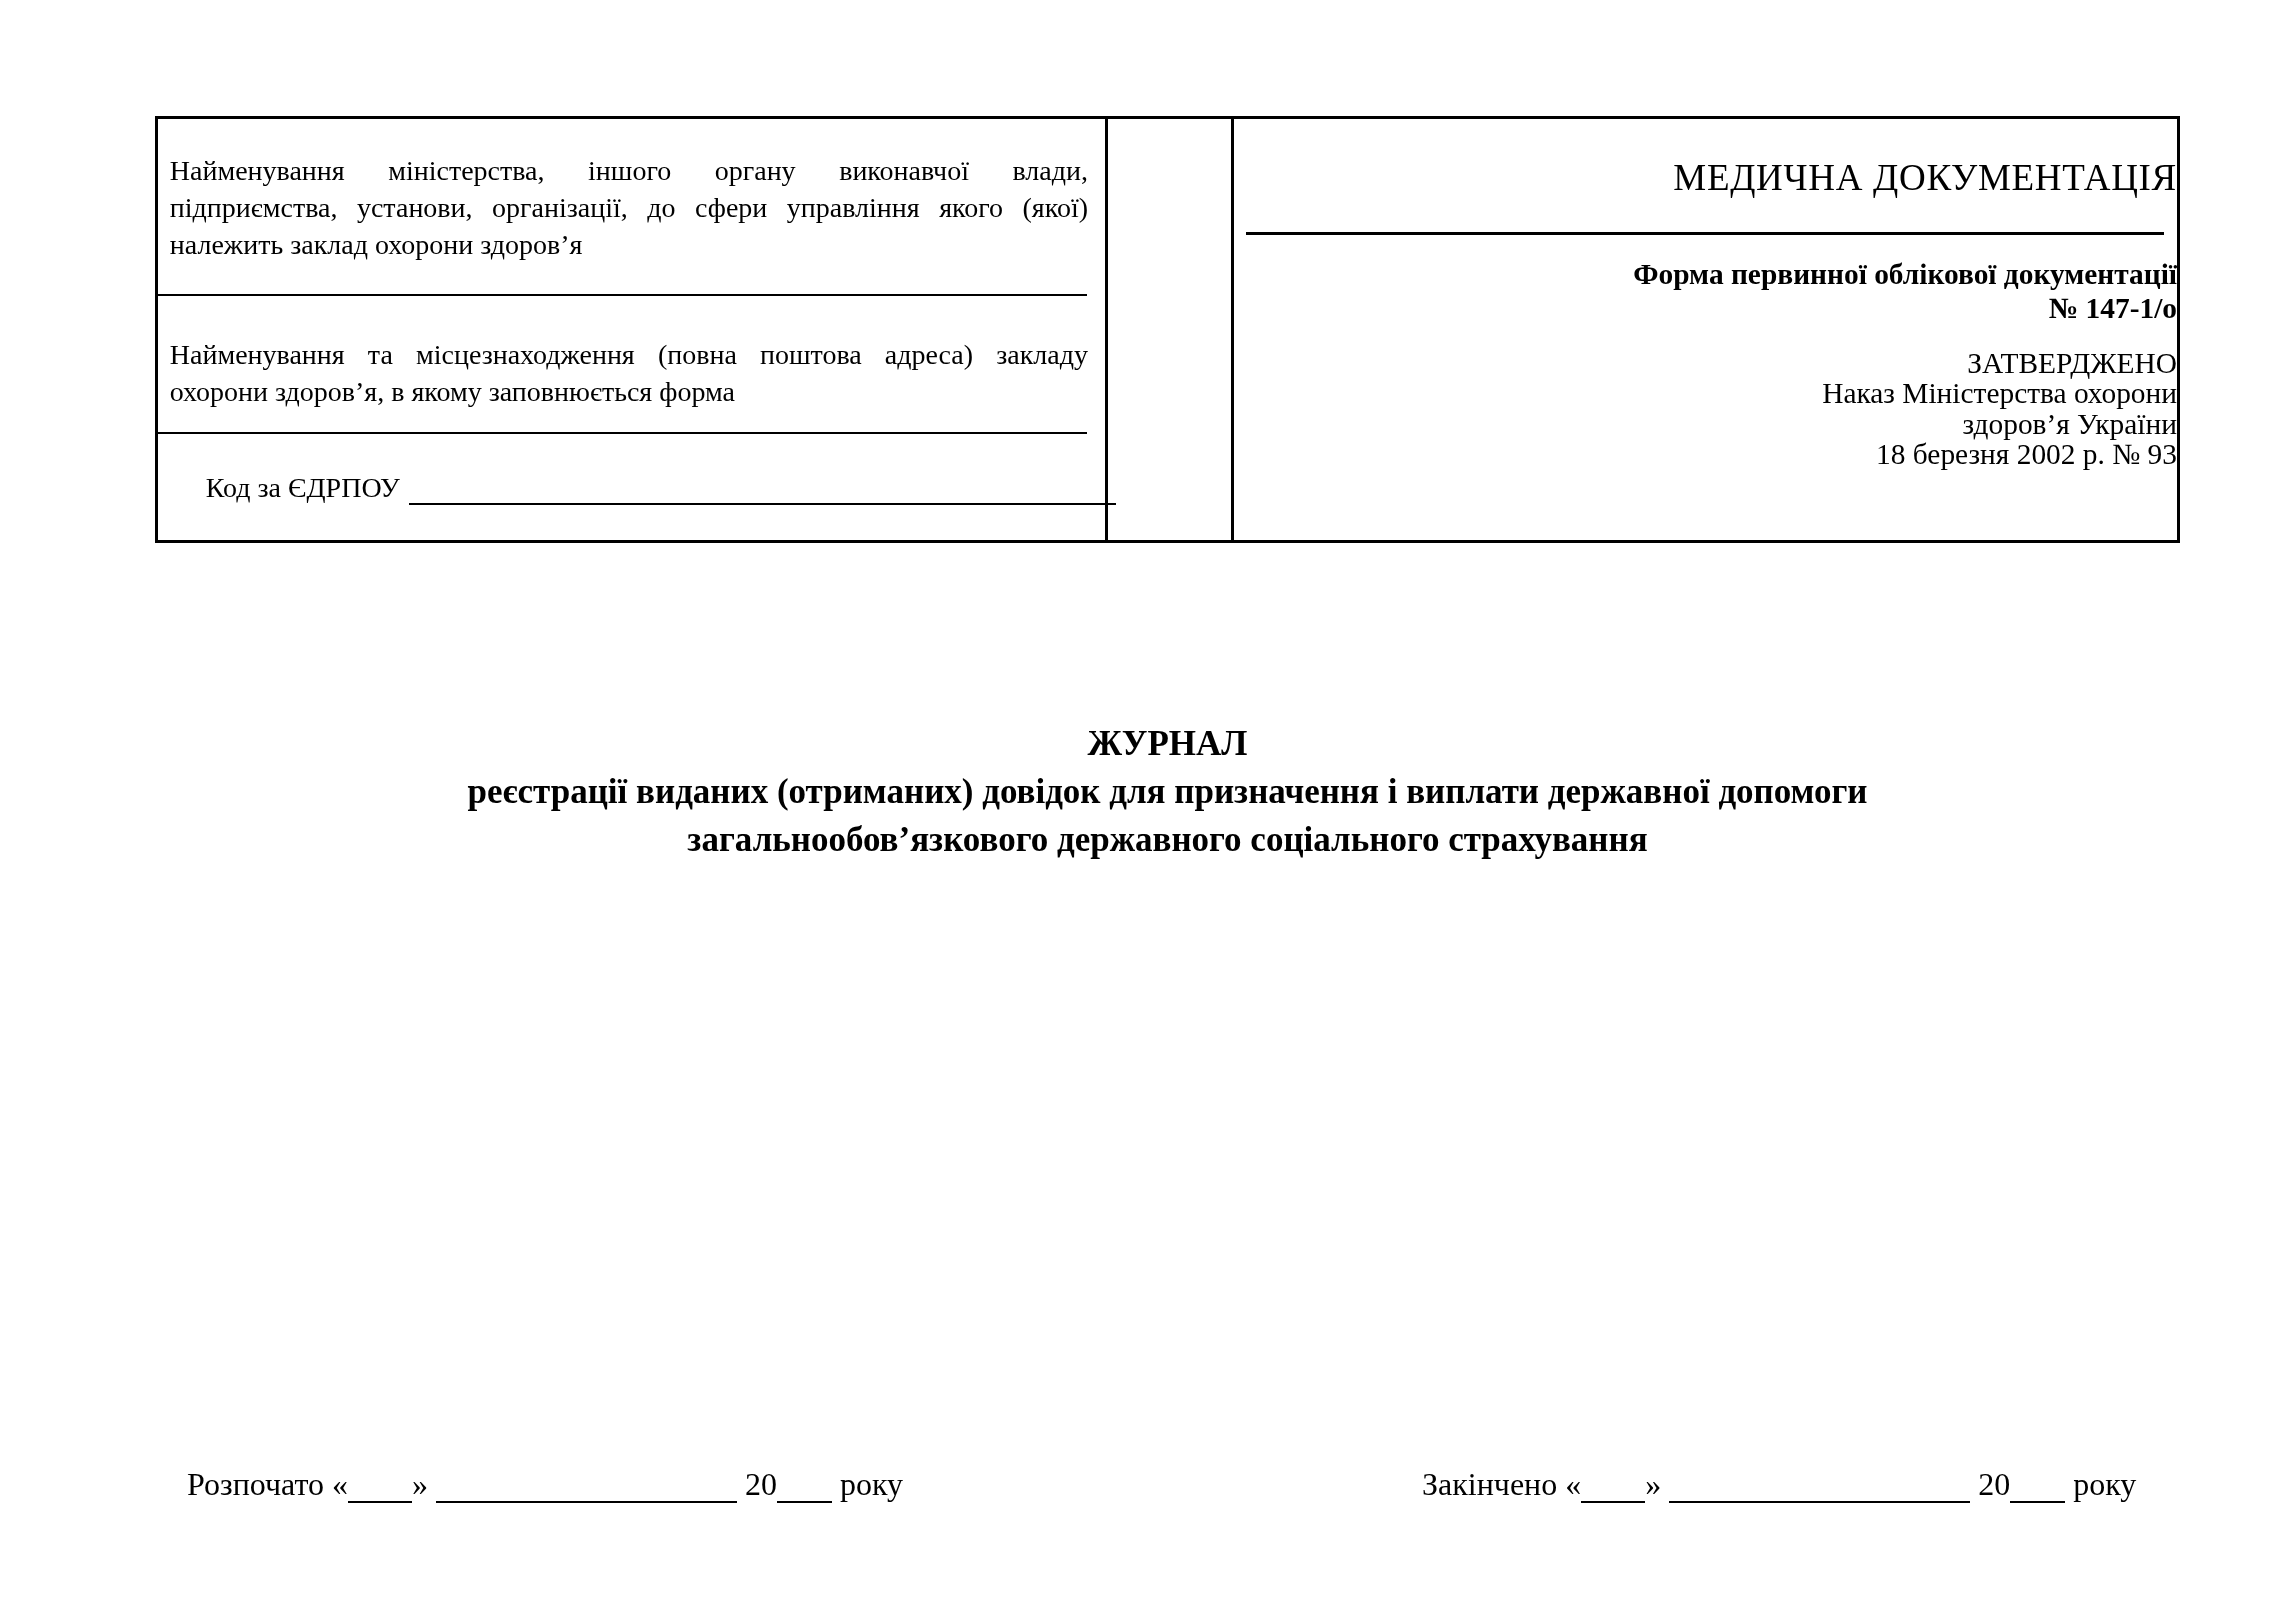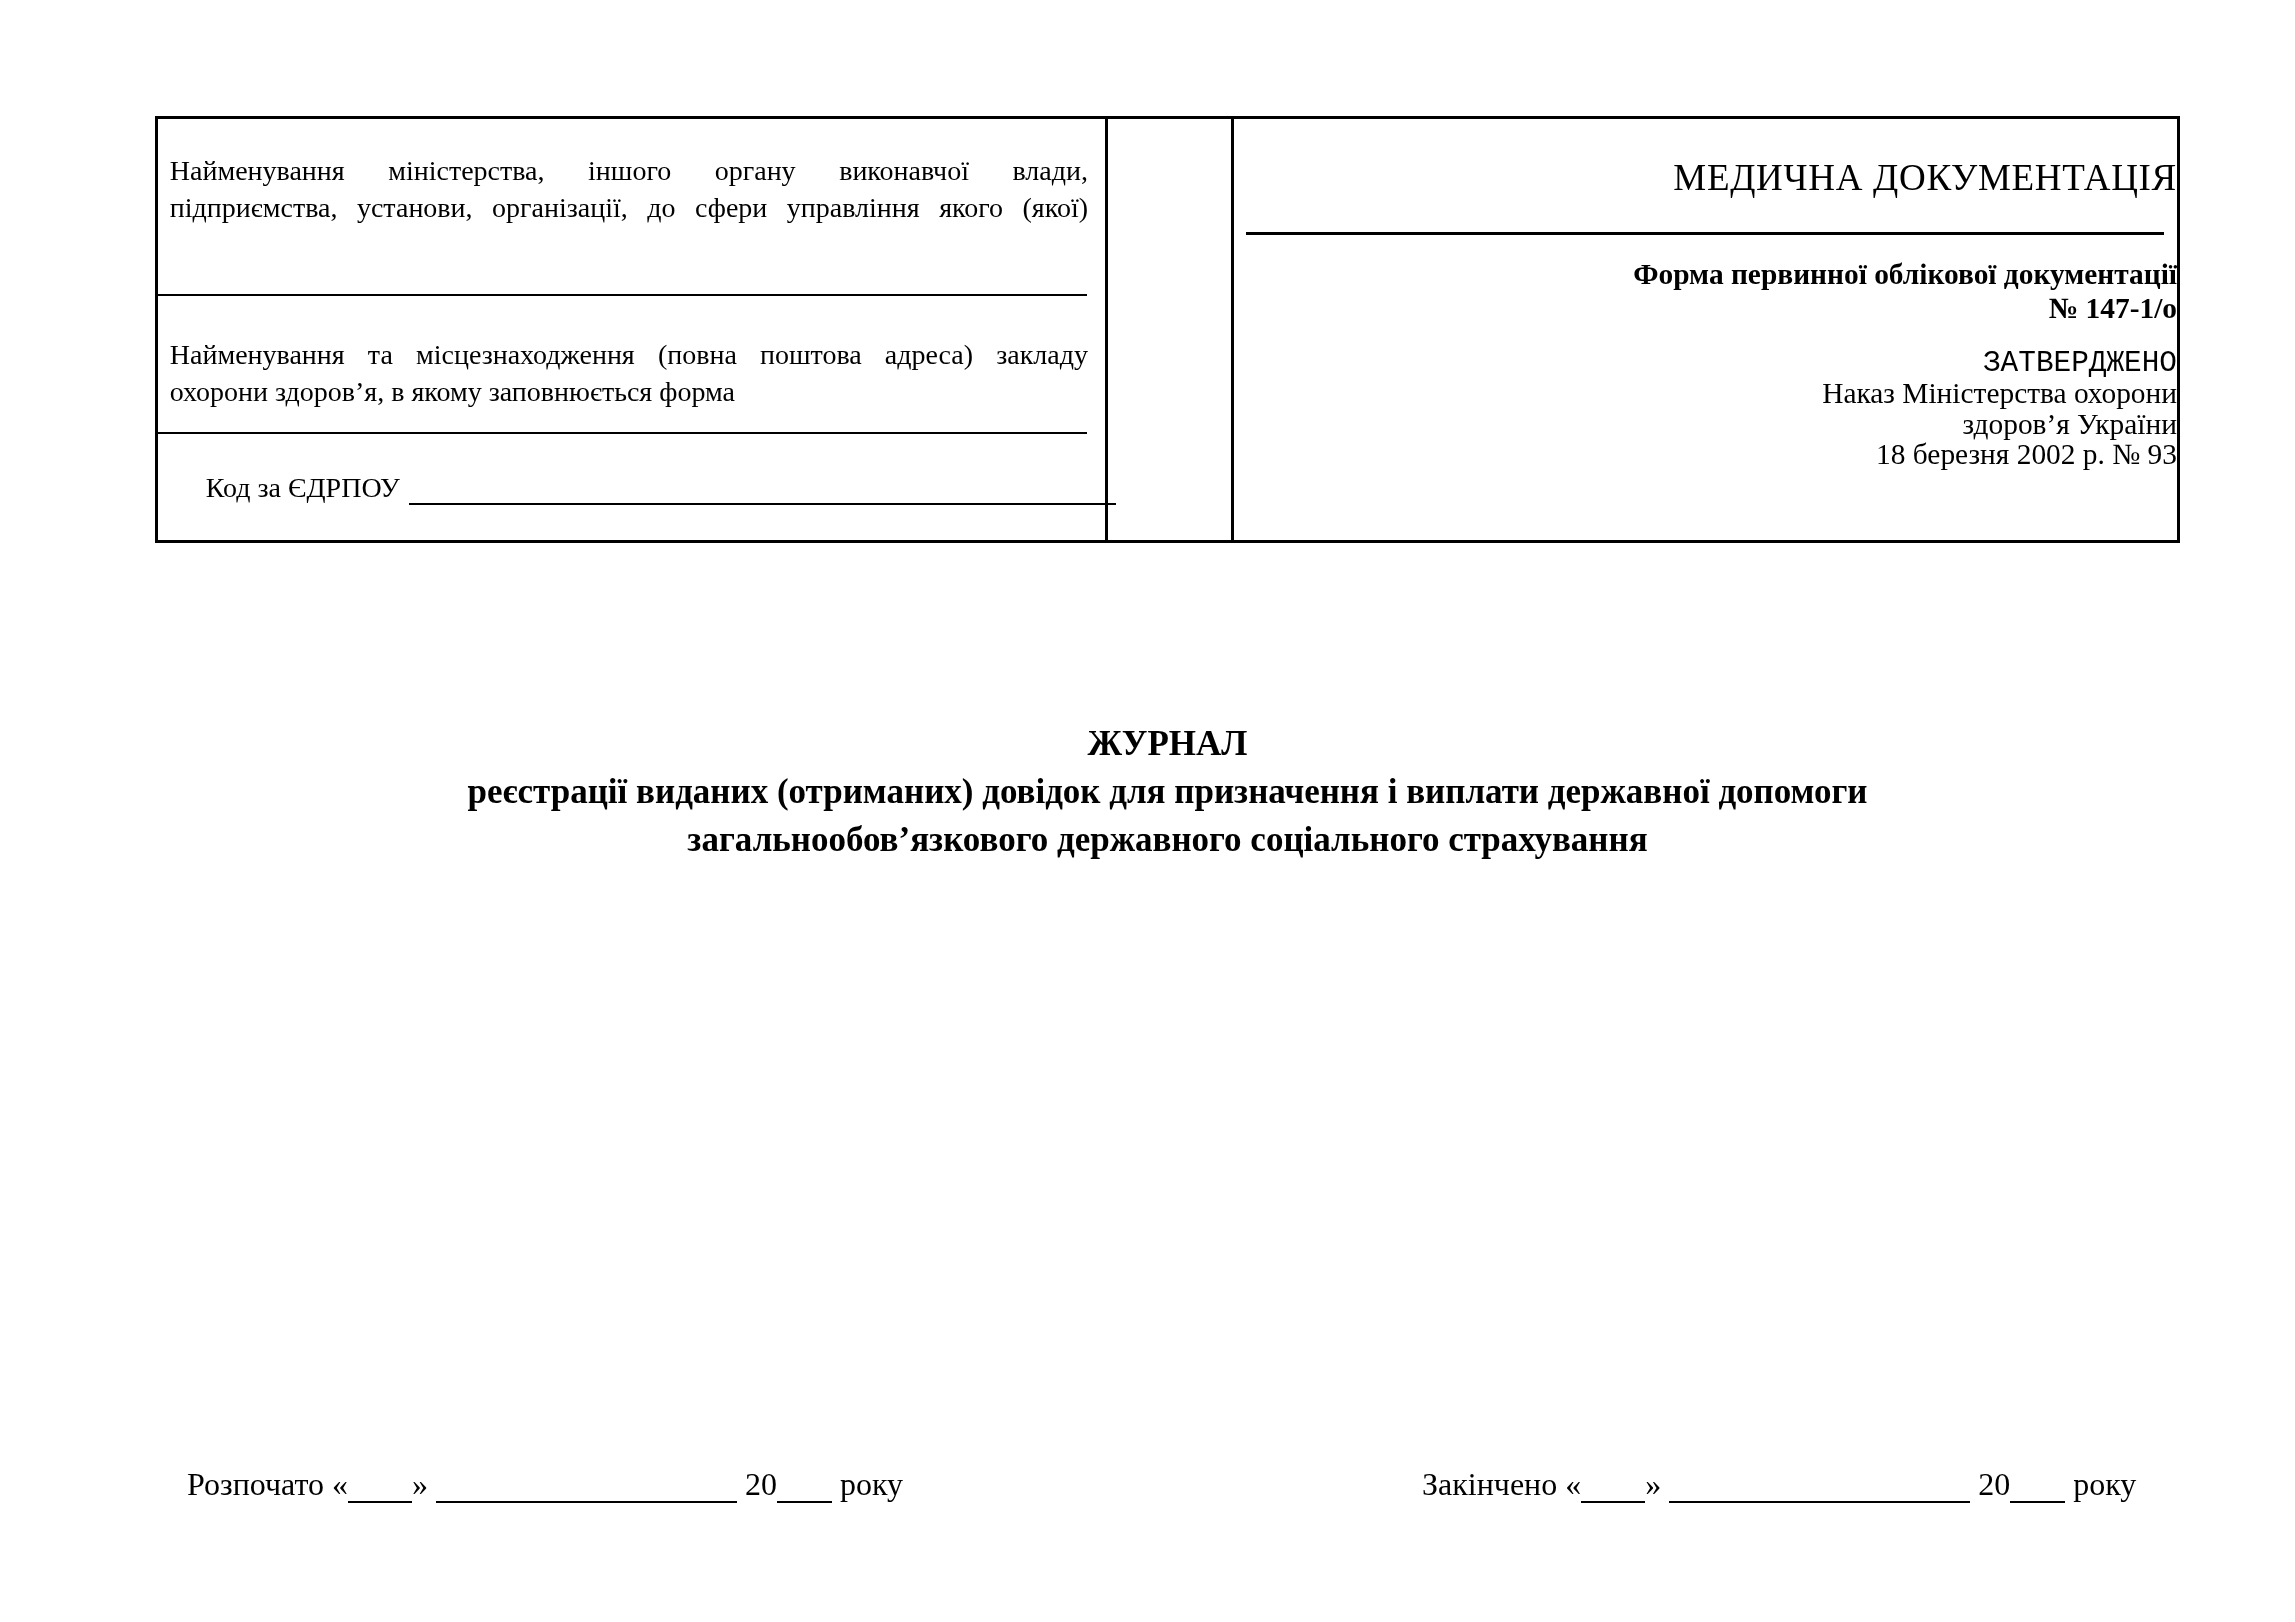--- a/index.html
+++ b/index.html
@@ -26,21 +26,21 @@
   .rule-2{top:313px;}
   .edrpou{position:absolute;left:11.8px;right:17px;top:353px;font-size:28px;white-space:nowrap;margin-left:36px;}
   .blank{display:inline-block;border-bottom:2.6px solid #000;height:6.5px;}
   .edrpou-blank{width:707px;margin-left:9.2px;vertical-align:-7.9px;}
   
   .cr{position:absolute;left:0;right:0;text-align:right;white-space:nowrap;}
   .doc-title{top:37px;font-size:37px;letter-spacing:0.7px;}
   .doc-rule{position:absolute;left:11.8px;right:13px;top:113px;border-top:3.9px solid #000;height:0;}
   .form-caption{top:139px;font-size:29.4px;font-weight:bold;}
   .form-number{top:173px;font-size:29.4px;font-weight:bold;}
-  .approved{top:228px;font-size:29.4px;font-family:Liberation Mono, monospace;}
+  .approved{top:228px;font-size:29.4px;}
   .o1{top:258px;font-size:29.4px;}
   .o2{top:289px;font-size:29.4px;}
   .o3{top:319px;font-size:29.4px;}
   
   .journal-title{
     position:absolute;left:155px;width:2025px;top:720px;
     text-align:center;font-weight:bold;font-size:35px;
   }
   .journal-title div{line-height:48px;white-space:nowrap;}
   
@@ -55,20 +55,21 @@
 <body>
 
 <div class="page">
 
   <div class="header-table">
 
     <div class="cell cell-left">
       <div class="block p1">
         <div class="jline">Найменування міністерства, іншого органу виконавчої влади,</div>
         <div class="jline">підприємства, установи, організації, до сфери управління якого (якої)</div>
+        <div class="lline">належить заклад охорони здоров’я</div>
       </div>
       <div class="rule rule-1"></div>
       <div class="block p2">
         <div class="jline">Найменування та місцезнаходження (повна поштова адреса) закладу</div>
         <div class="lline">охорони здоров’я, в якому заповнюється форма</div>
       </div>
       <div class="rule rule-2"></div>
       <div class="edrpou">
         <span>Код за ЄДРПОУ</span><span class="blank edrpou-blank"></span>
       </div>

